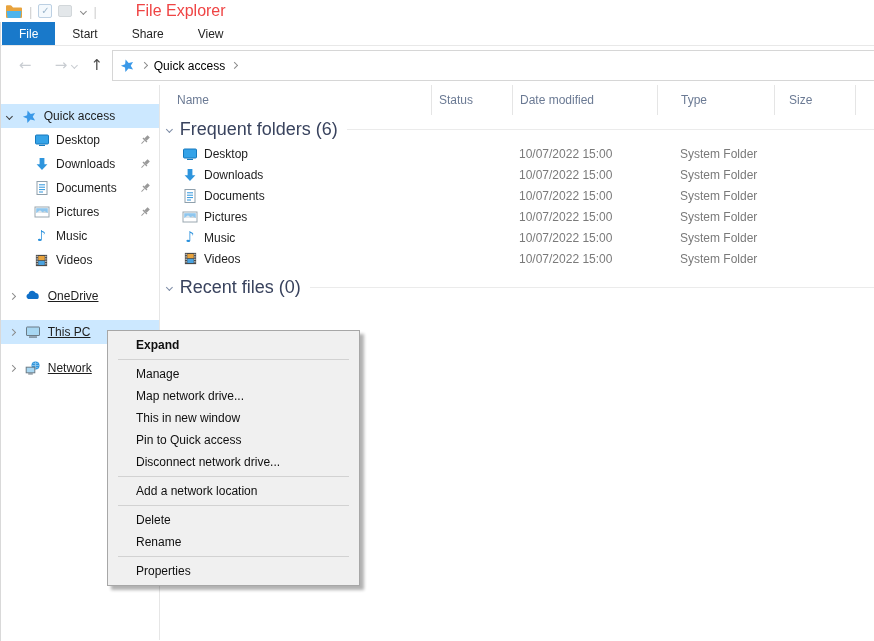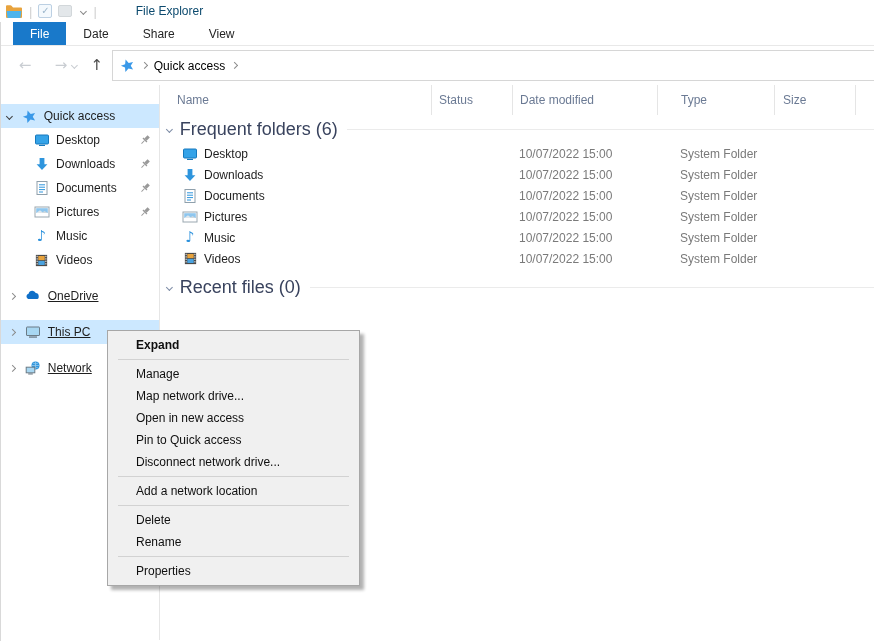--- a/index.html
+++ b/index.html
@@ -19,24 +19,24 @@
                font-size:10px; line-height:12px; text-align:center; border-radius:2px; }
   .qat-folder { width:14px; height:12px; background:#e3e7ea; border:1px solid #d2d7da; border-radius:2px; }
   .qat-caret { display:inline-block; width:9px; }
   .qat-caret .bar { width:7px; height:1.5px; background:#5a5a5a; margin:0 auto 2px auto; }
   .chev { display:inline-block; border:solid #8a8a8a; border-width:0 1.4px 1.4px 0; padding:2.4px; }
   .chev.down { transform: rotate(45deg); }
   .chev.right { transform: rotate(-45deg); }
   .chev.dark { border-color:#3f3f3f; }
   .chev.blue { border-color:#7d8ca6; }
   .chev.small { padding:1.9px; border-width:0 1.2px 1.2px 0; }
-  .titlebar .title { font-size:12px; color:#0c4a6e;padding-left:33px; }
-
-  
-  .tabs { height:24px; display:flex; align-items:stretch; border-bottom:1px solid #e8e8e8; background:#fff;padding-left:11px; }
+  .titlebar .title { font-size:16px; color:#ef4444;padding-left:33px; }
+
+  
+  .tabs { height:24px; display:flex; align-items:stretch; border-bottom:1px solid #e8e8e8; background:#fff; }
   .tab { padding:0 17px; display:flex; align-items:center; color:#242424; cursor:default; }
   .tab.active { background:#1979ca; color:#fff; margin-left:2px; }
 
   
   .navrow { height:39px; position:relative; display:flex; align-items:center; background:#fff; }
   .nav-btn { font-family:"DejaVu Sans", sans-serif; font-size:15px; line-height:1; }
   .nav-back, .nav-fwd { color:#c9cdd2; margin-left:14px; width:22px; text-align:center; }
   .nav-hist { margin-left:0; }
   .nav-up { color:#4a4a4a; margin-left:10px; width:20px; text-align:center; font-size:15px; }
   .addressbar { position:absolute; left:112px; right:-1px; top:4px; height:31px;
@@ -64,21 +64,21 @@
   .pin { position:absolute; right:8px; top:6px; width:12px; height:12px; }
   .music-glyph { color:#2b91dc; font-size:15px; line-height:1; font-family:"DejaVu Sans", sans-serif; }
 
   
   .hdr { height:30px; display:flex; align-items:center; color:#6b7a94; }
   .cell { height:100%; display:flex; align-items:center;text-align:right; }
   .col-name { width:271px; padding-left:17px; }
   .col-status { width:81px; padding-left:7px; border-left:1px solid #e5e5e5; }
   .col-date { width:145px; padding-left:7px; border-left:1px solid #e5e5e5; }
   .col-type { width:117px; padding-left:23px; border-left:1px solid #e5e5e5; }
-  .col-size { width:82px; padding-left:8px; border-left:1px solid #e5e5e5; border-right:1px solid #e5e5e5; }
+  .col-size { width:82px; padding-left:14px; border-left:1px solid #e5e5e5; border-right:1px solid #e5e5e5; }
 
   .group-hdr { height:28px; display:flex; align-items:center; padding-left:7px; color:#39435e; font-size:18px; }
   .group-hdr .lbl { margin-left:8px; }
   .group-hdr .rule { flex:1; height:1px; background:#ebebeb; margin-left:9px; }
   .file-row { height:21px; display:flex; align-items:center; color:#1e1e1e; }
   .file-row .col-name { padding-left:22px; display:flex; align-items:center; }
   .file-row .icon16 { width:16px; height:16px; flex:none; display:flex; align-items:center; justify-content:center; }
   .file-row .fname { margin-left:6px; }
   .file-row .col-status, .file-row .col-date, .file-row .col-type { border:none; color:#7a7a7a; }
   .mt4 { margin-top:4px; }
@@ -110,21 +110,21 @@
   <span class="qat-caret">
     <span class="bar"></span>
     <span class="chev down small" style="display:block;margin:0 auto;width:3px;"></span>
   </span>
   <span class="tb-sep">|</span>
   <span class="title">File Explorer</span>
 </div>
 
 <div class="tabs">
   <div class="tab active">File</div>
-  <div class="tab">Date</div>
+  <div class="tab">Start</div>
   <div class="tab">Share</div>
   <div class="tab">View</div>
 </div>
 
 <div class="navrow">
   <span class="nav-btn nav-back">←</span>
   <span class="nav-btn nav-fwd">→</span>
   <span class="chev down small nav-hist" style="border-color:#c9cdd2;"></span>
   <span class="nav-btn nav-up">↑</span>
   <div class="addressbar">
@@ -413,21 +413,21 @@
     </div>
 
   </div>
 </div>
 
 <div class="ctx">
   <div class="ctx-item default">Expand</div>
   <div class="ctx-sep"></div>
   <div class="ctx-item">Manage</div>
   <div class="ctx-item">Map network drive...</div>
-  <div class="ctx-item">Open in new access</div>
+  <div class="ctx-item">This in new window</div>
   <div class="ctx-item">Pin to Quick access</div>
   <div class="ctx-item">Disconnect network drive...</div>
   <div class="ctx-sep"></div>
   <div class="ctx-item">Add a network location</div>
   <div class="ctx-sep"></div>
   <div class="ctx-item">Delete</div>
   <div class="ctx-item">Rename</div>
   <div class="ctx-sep"></div>
   <div class="ctx-item">Properties</div>
 </div>

